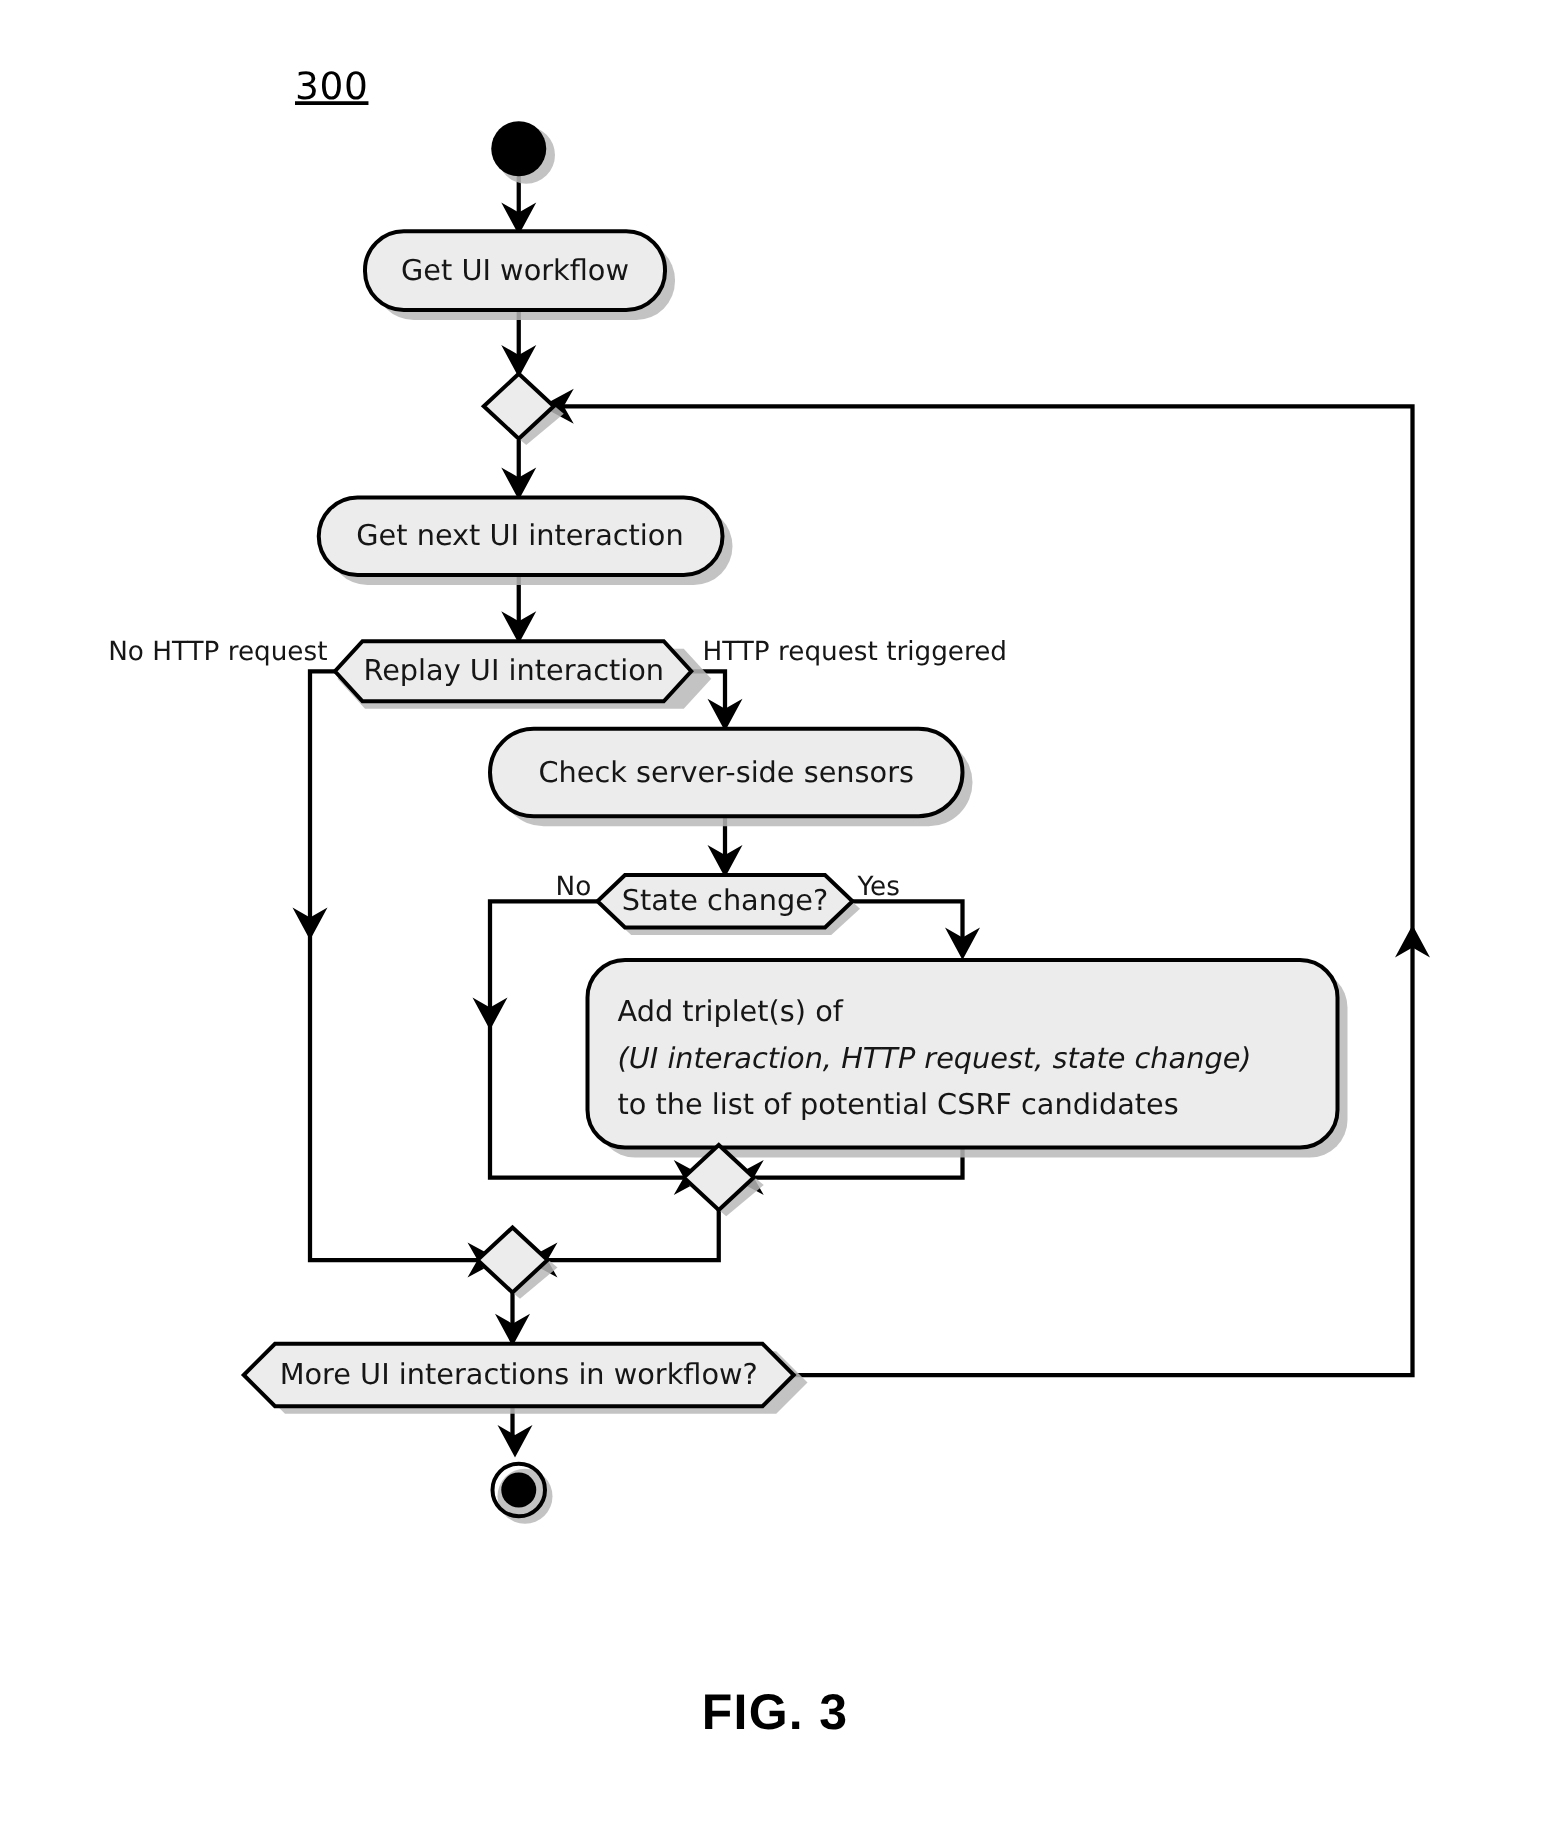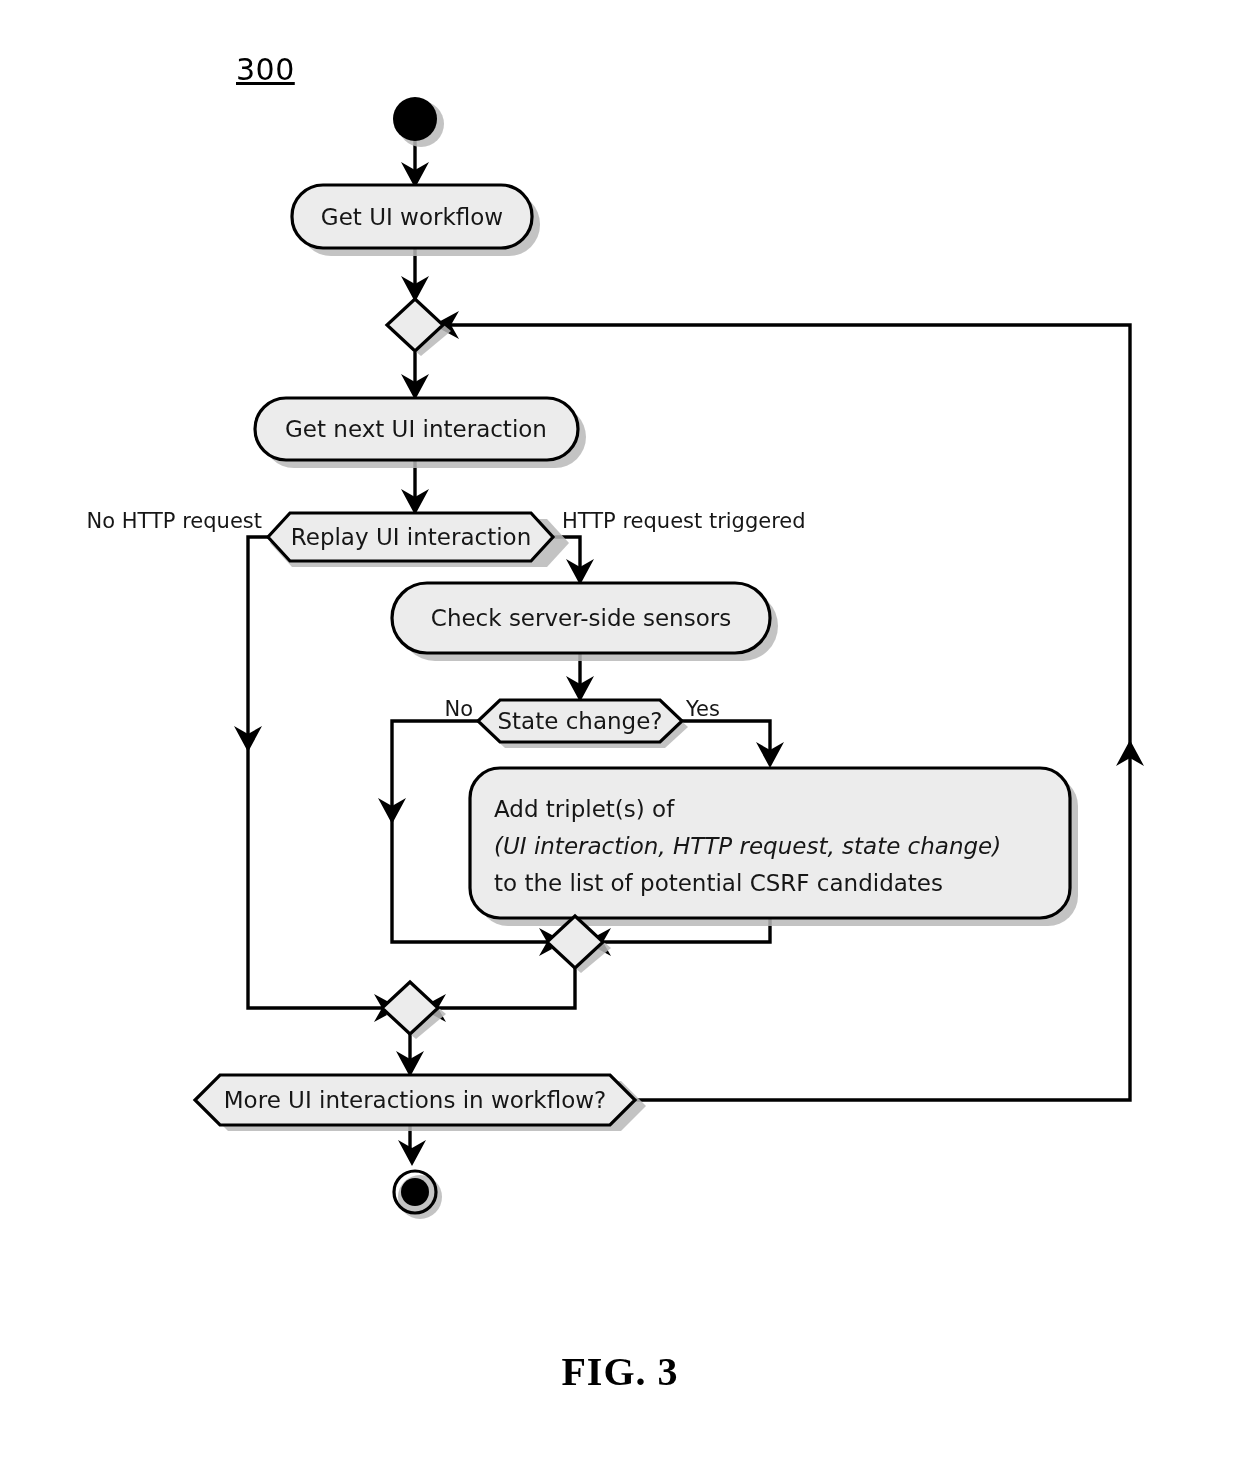--- a/index.html
+++ b/index.html
@@ -90,21 +90,21 @@
     color: #000000;
     text-decoration: underline;
     letter-spacing: 0.5px;
   }
   .fig-caption {
     position: absolute;
     left: 0;
     top: 1348px;
     width: 1240px;
     text-align: center;
-    font-family: Liberation Serif, serif;
+    font-family: Liberation Sans, sans-serif;
     font-size: 40px;
     font-weight: bold;
     color: #000000;
     letter-spacing: 1px;
   }
 </style>
 </head>
 <body>
 
 <div id="figure-root">

